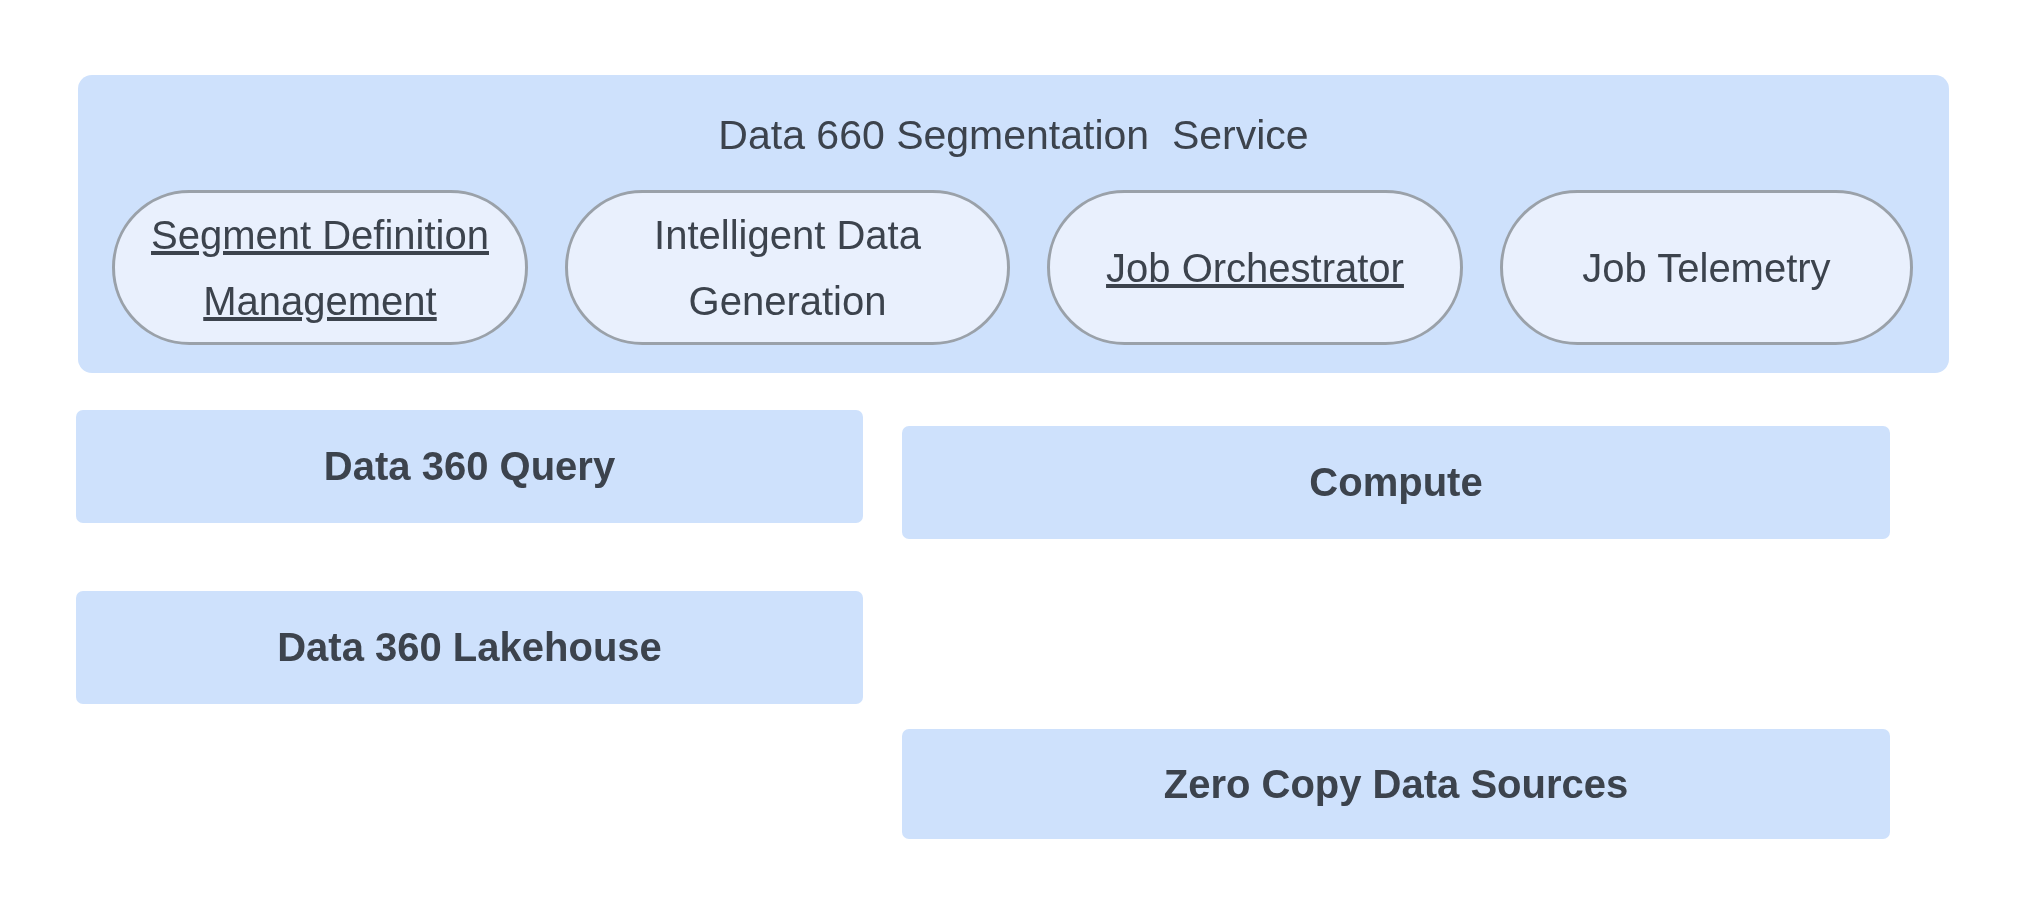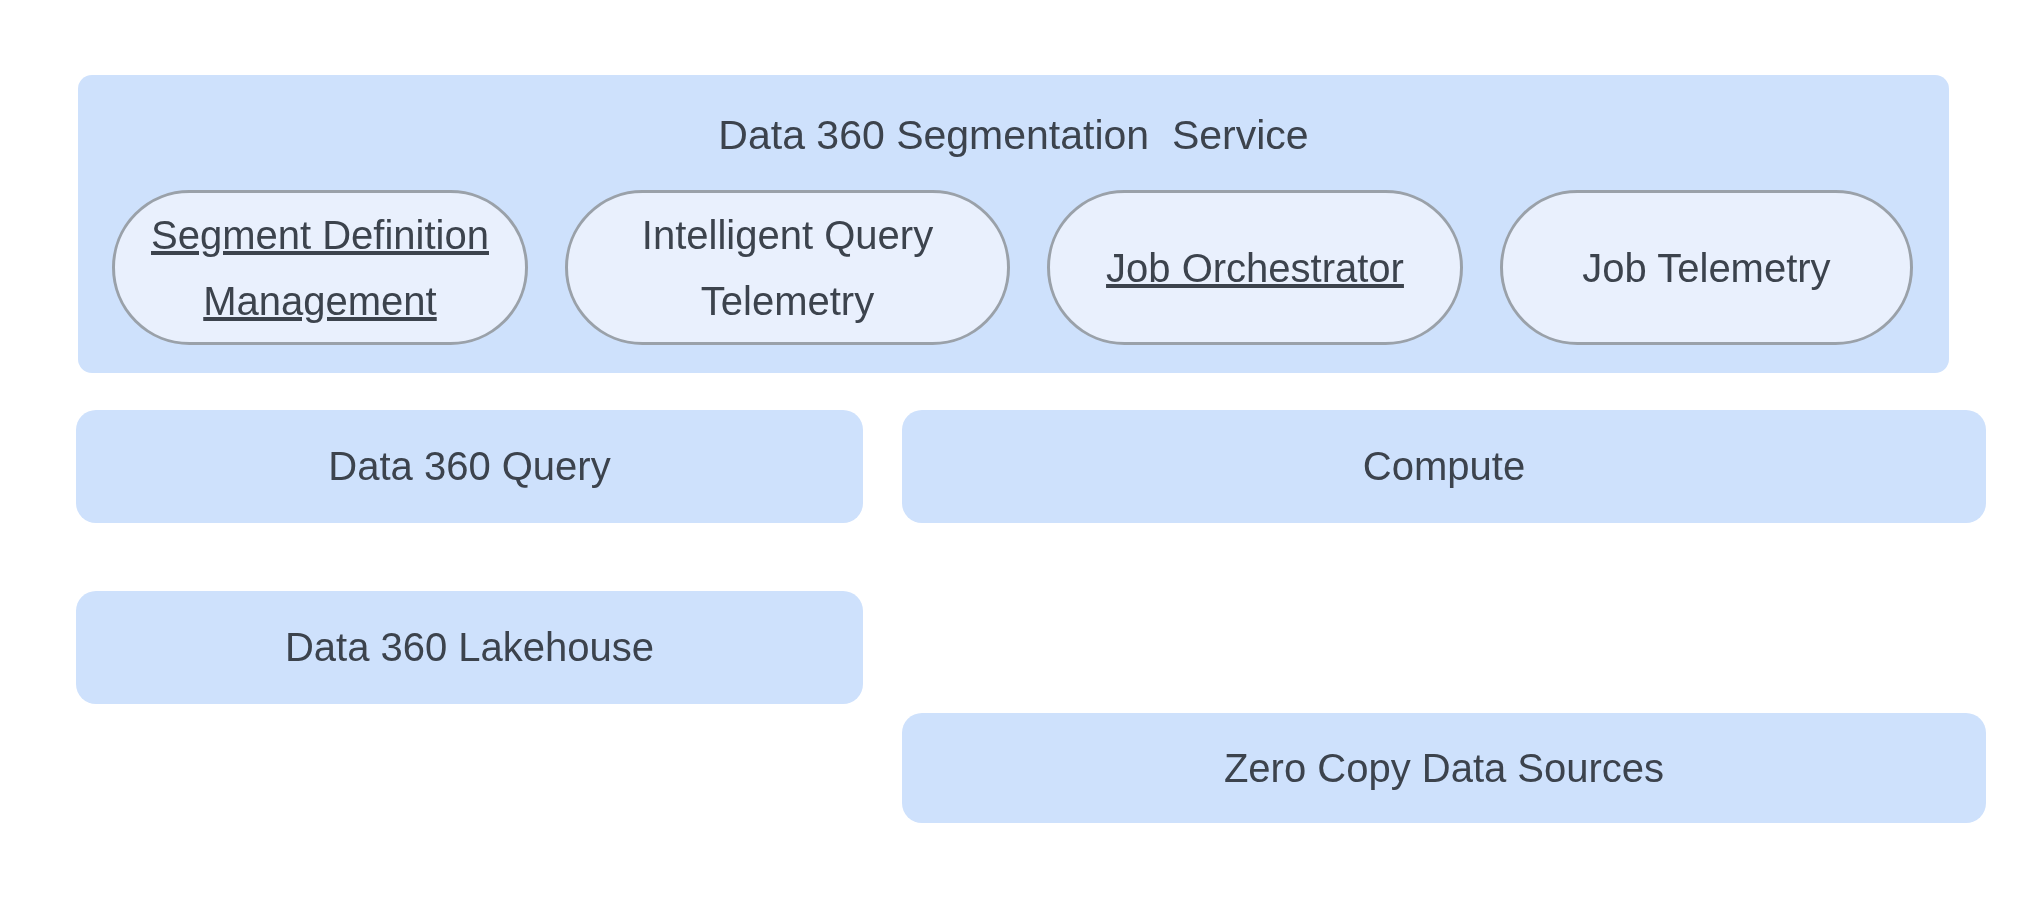--- a/index.html
+++ b/index.html
@@ -63,45 +63,46 @@
     color: #3c434d;
   }
   .pill:nth-child(1) { width: 416px; text-decoration: underline; }
   .pill:nth-child(2) { width: 445px; }
   .pill:nth-child(3) { width: 416px; text-decoration: underline; }
   .pill:nth-child(4) { width: 413px; text-align: center; }
   
   .box {
     position: absolute;
     background: #cee1fc;
-    border-radius: 20px;
+    border-radius: 7px;
     display: flex;
     align-items: center;
     justify-content: center;
     text-align: center;
     font-size: 40px;
     color: #3c434d;
     box-sizing: border-box;
+    font-weight: bold;
   }
   .col-left  { left: 76px;  width: 787px;  }
-  .col-right { left: 902px; width: 1084px; }
+  .col-right { left: 902px; width: 988px; margin-top: 16px; }
   .row-1 { top: 410px; height: 113px; }
   .row-2 { top: 591px; height: 113px; }
   .row-3 { top: 713px; height: 110px; }
 </style>
 </head>
 <body>
 
 <div class="canvas">
 
   <div class="panel">
-    <div class="panel-title">Data 360 Segmentation  Service</div>
+    <div class="panel-title">Data 660 Segmentation  Service</div>
     <div class="pill-row">
       <div class="pill">Segment Definition Management</div>
-      <div class="pill">Intelligent Query Telemetry</div>
+      <div class="pill">Intelligent Data Generation</div>
       <div class="pill">Job Orchestrator</div>
       <div class="pill">Job Telemetry</div>
     </div>
   </div>
 
   <div class="box col-left row-1">Data 360 Query</div>
   <div class="box col-left row-2">Data 360 Lakehouse</div>
 
   <div class="box col-right row-1">Compute</div>
   <div class="box col-right row-3">Zero Copy Data Sources</div>

